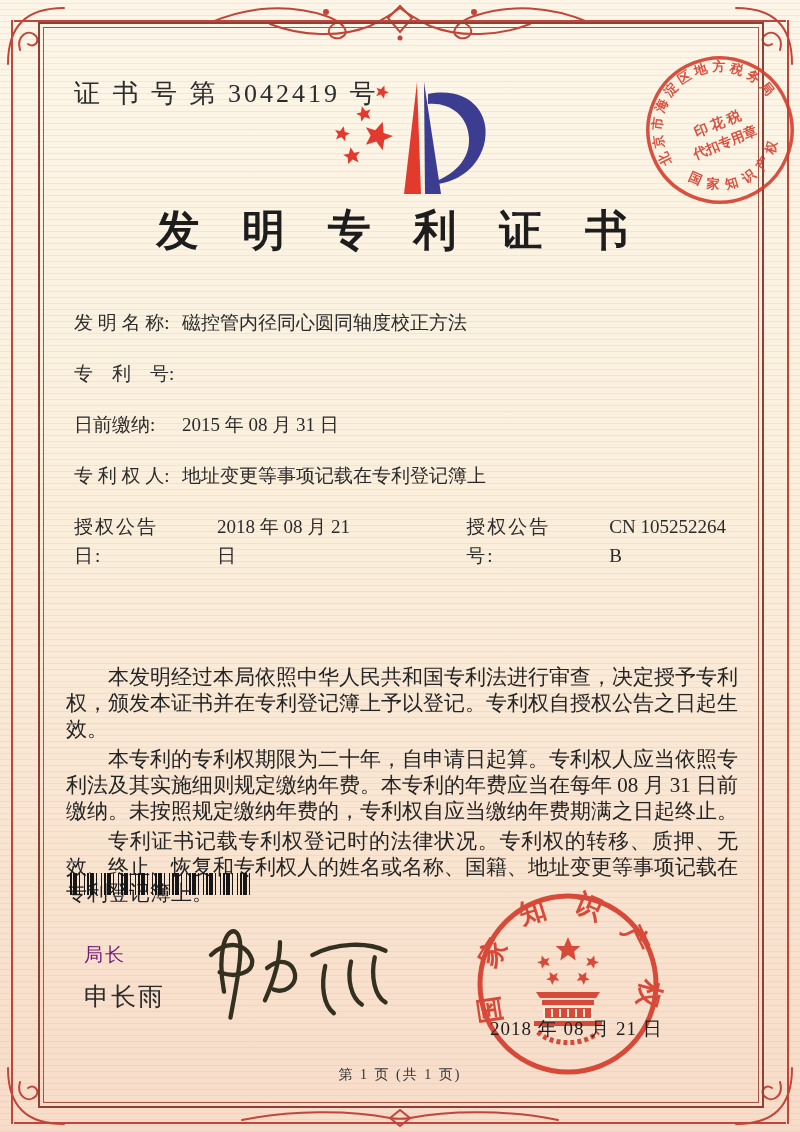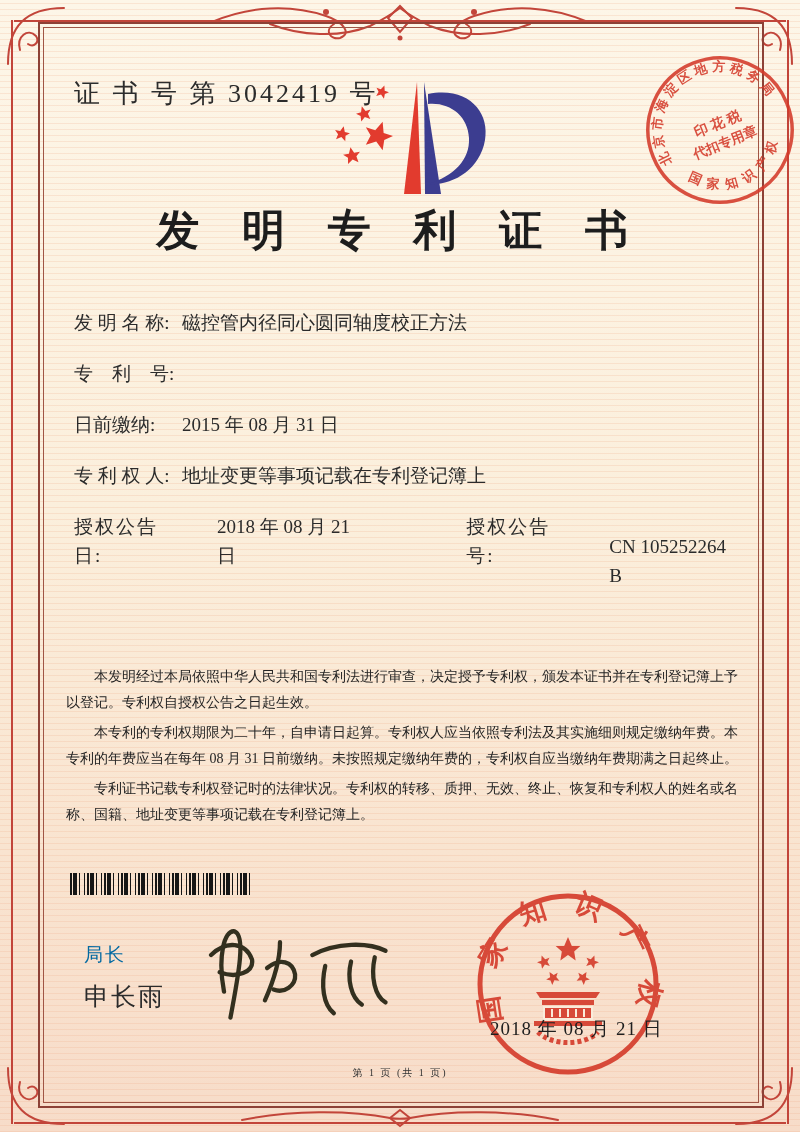--- a/index.html
+++ b/index.html
@@ -20,33 +20,33 @@
   .cert-no{left:74px;top:76px;font-size:26px;color:#2c2c2c;letter-spacing:3px;}
   .title{left:0;top:202px;width:800px;text-align:center;font-size:43px;font-weight:600;
          color:#1d1d1d;letter-spacing:16px;}
   .fields{left:74px;top:308px;width:656px;color:#2b2b2b;font-size:19px;}
   .frow{display:flex;margin-bottom:22px;line-height:29px;}
   .flabel{flex:0 0 108px;white-space:nowrap;}
   .fvalue{flex:1;}
   .grant-row{display:flex;line-height:29px;gap:34px;}
   .grant-right{margin-left:74px;}
   .glabel{letter-spacing:2px;}
-  .body-text{left:66px;top:664px;width:672px;font-size:14px;line-height:26px;
+  .body-text{left:66px;top:664px;width:672px;font-size:21px;line-height:26px;
              color:#242424;text-align:justify;}
   .body-text p{margin:0 0 4px 0;text-indent:2em;}
   .barcode{left:70px;top:873px;width:182px;height:22px;
     background:repeating-linear-gradient(90deg,
       #161616 0 2px, transparent 2px 3px,
       #161616 3px 7px, transparent 7px 9px,
       #161616 9px 10px, transparent 10px 14px,
       #161616 14px 15px, transparent 15px 17px);}
-  .officer-title{left:84px;top:942px;font-size:19px;color:#0369a1;letter-spacing:2px;}
+  .officer-title{left:84px;top:942px;font-size:19px;color:#701a75;letter-spacing:2px;}
   .officer-name{left:84px;top:980px;font-size:25px;color:#2b2b2b;letter-spacing:2px;}
   .seal-date{left:490px;top:1016px;font-size:19px;color:#1f1f1f;letter-spacing:1px;}
-  .footer{left:0;top:1066px;width:800px;text-align:center;font-size:10px;color:#333;letter-spacing:2px;}
+  .footer{left:0;top:1066px;width:800px;text-align:center;font-size:14px;color:#333;letter-spacing:2px;}
   .seal-ring-text{font-family:"Liberation Serif",serif;font-weight:bold;}
   svg text{font-family:"Liberation Serif",serif;}
 </style>
 </head>
 <body>
 
 <svg width="0" height="0" style="position:absolute">
   <defs>
     <path id="star" d="M0,-1 L0.294,-0.309 L0.951,-0.309 L0.476,0.118 L0.588,0.809 L0,0.382 L-0.588,0.809 L-0.476,0.118 L-0.951,-0.309 L-0.294,-0.309 Z"></path>
   </defs>
@@ -158,21 +158,21 @@
     <span class="fvalue">2015 年 08 月 31 日</span>
   </div>
   <div class="frow">
     <span class="flabel">专 利 权 人:</span>
     <span class="fvalue">地址变更等事项记载在专利登记簿上</span>
   </div>
   <div class="grant-row">
     <span class="glabel">授权公告日:</span>
     <span style="margin-left:8px;">2018 年 08 月 21 日</span>
     <span class="glabel grant-right">授权公告号:</span>
-    <span style="margin-left:8px;margin-top:20px;">CN 105252264 B</span>
+    <span style="margin-left:8px;">CN 105252264 B</span>
   </div>
 </div>
 
 <div class="abs body-text">
   <p>本发明经过本局依照中华人民共和国专利法进行审查，决定授予专利权，颁发本证书并在专利登记簿上予以登记。专利权自授权公告之日起生效。</p>
   <p>本专利的专利权期限为二十年，自申请日起算。专利权人应当依照专利法及其实施细则规定缴纳年费。本专利的年费应当在每年 08 月 31 日前缴纳。未按照规定缴纳年费的，专利权自应当缴纳年费期满之日起终止。</p>
   <p>专利证书记载专利权登记时的法律状况。专利权的转移、质押、无效、终止、恢复和专利权人的姓名或名称、国籍、地址变更等事项记载在专利登记簿上。</p>
 </div>
 
 <div class="abs barcode"></div>

